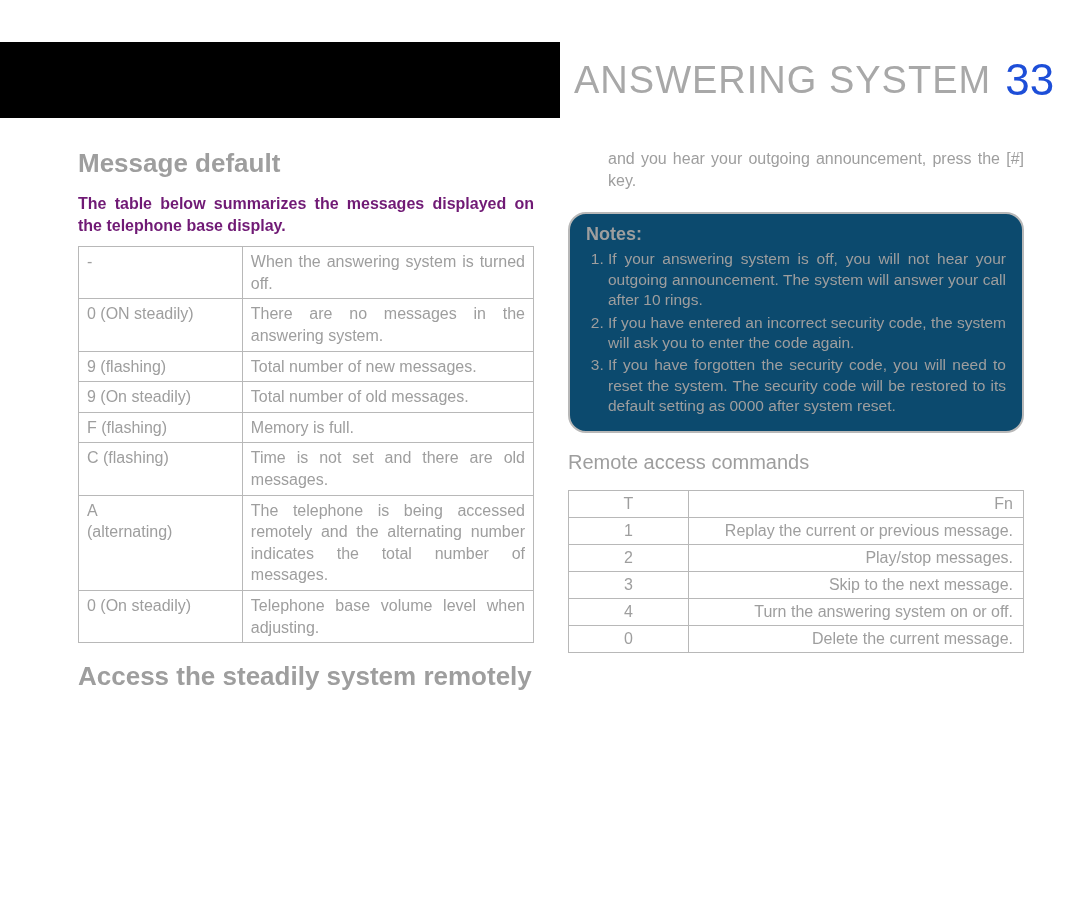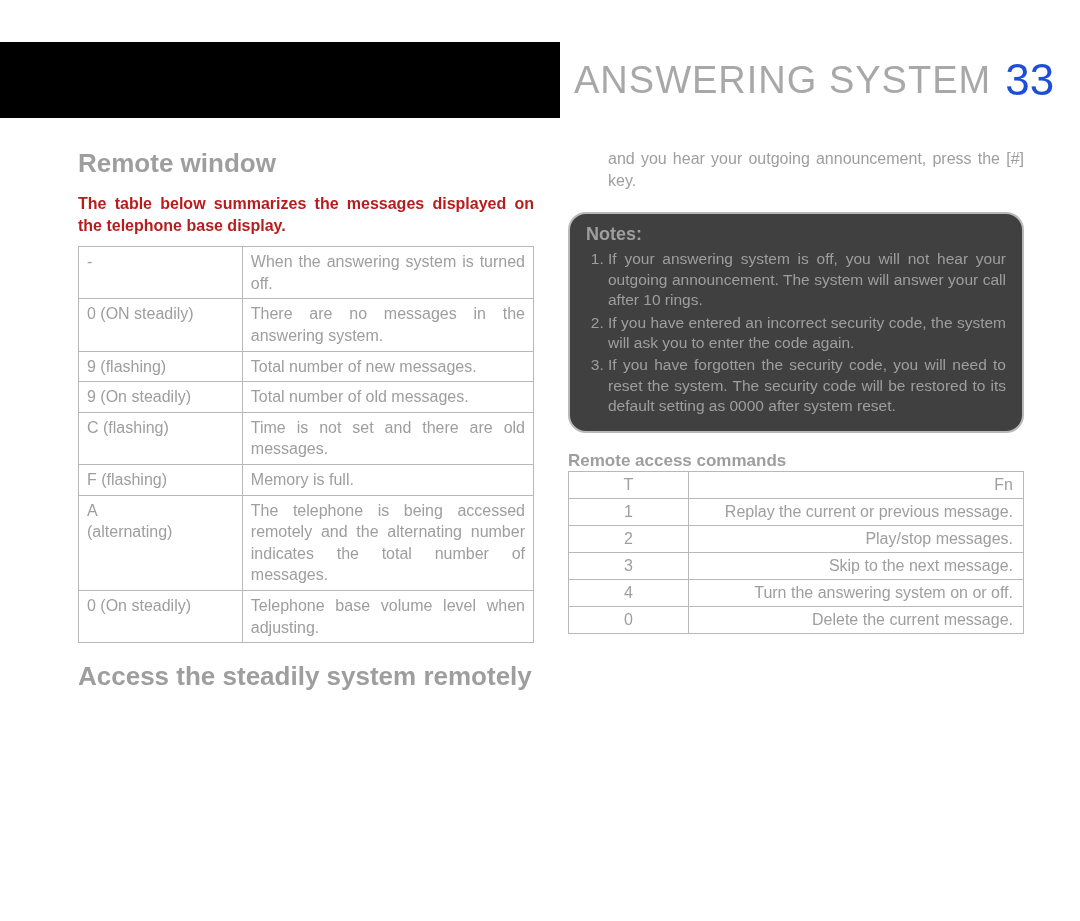--- a/index.html
+++ b/index.html
@@ -5,51 +5,51 @@
   * { box-sizing: border-box; margin: 0; padding: 0; }
   html, body { width: 1080px; height: 921px; font-family: Arial, Helvetica, sans-serif; color: #9e9e9e; background: #fff; }
   .page { position: relative; width: 1080px; height: 921px; }
   .black-band { position: absolute; left: 0; top: 42px; width: 560px; height: 76px; background: #000; }
   .header-row { position: absolute; left: 4px; top: 42px; width: 1080px; height: 76px; display: flex; align-items: center; }
   .header-title { margin-left: 570px; font-size: 38px; letter-spacing: 1px; color: #a8a8a8; white-space: nowrap; }
   .header-pagenum { margin-left: 14px; font-size: 44px; color: #1d4ed8; font-weight: 300; }
   .content { position: absolute; left: 78px; top: 148px; right: 56px; bottom: 40px; display: flex; gap: 34px; }
   .col { flex: 1 1 0; min-width: 0; }
   h2.section { font-size: 26px; font-weight: bold; color: #9e9e9e; margin-bottom: 14px; }
-  p.lead { font-weight: bold; font-size: 16px; line-height: 1.35; color: #b91c1c; margin-bottom: 10px; text-align: justify; }
+  p.lead { font-weight: bold; font-size: 16px; line-height: 1.35; color: #701a75; margin-bottom: 10px; text-align: justify; }
   table.msg { width: 100%; border-collapse: collapse; font-size: 16px; }
   table.msg td { border: 1px solid #b8b8b8; padding: 4px 8px; vertical-align: top; line-height: 1.35; text-align: justify; }
   table.msg td.c1 { width: 36%; white-space: normal; }
   .ol { list-style: decimal; padding-left: 40px; font-size: 16px; line-height: 1.35; }
   .ol li { margin-bottom: 4px; text-align: justify; padding-right: 4px; }
-  .notes-box { border: 2px solid #b8b8b8; border-radius: 18px; background: #404040; padding: 10px 16px 12px 16px; margin-top: 10px; margin-bottom: 18px; }
+  .notes-box { border: 2px solid #b8b8b8; border-radius: 18px; background: #0c4a6e; padding: 10px 16px 12px 16px; margin-top: 10px; margin-bottom: 18px; }
   .notes-title { font-weight: bold; font-size: 18px; margin-bottom: 4px; }
   .notes-box ol { list-style: decimal; padding-left: 22px; font-size: 15.5px; line-height: 1.32; }
   .notes-box ol li { text-align: justify; margin-bottom: 2px; }
-  .sub-bold { font-weight: bold; font-size: 17px; margin-bottom: 0; }
+  .sub-bold { font-weight: normal; font-size: 20px; margin-bottom: 16px; }
   table.cmds { width: 100%; border-collapse: collapse; font-size: 16px; }
   table.cmds td, table.cmds th { border: 1px solid #b8b8b8; padding: 4px 10px; text-align: right; font-weight: normal; }
   table.cmds .keycol { width: 120px; text-align: center; }
   .right-continue { font-size: 16px; line-height: 1.35; margin-bottom: 21px; text-align: justify; padding-left: 40px; }
   .spacer-sm { height: 18px; }
 </style>
 </head>
 <body>
 
 <div class="page">
   <div class="black-band"></div>
   <div class="header-row">
     <div class="header-title">ANSWERING SYSTEM</div>
     <div class="header-pagenum">33</div>
   </div>
 
   <div class="content">
 
     <div class="col">
-      <h2 class="section">Remote window</h2>
+      <h2 class="section">Message default</h2>
       <p class="lead">The table below summarizes the messages displayed on the telephone base display.</p>
 
       <table class="msg">
         <tbody>
           <tr>
               <td class="c1">-</td>
               <td>When the answering system is turned off.</td>
             </tr>
           <tr>
               <td class="c1">0   (ON steadily)</td>
@@ -57,26 +57,26 @@
             </tr>
           <tr>
               <td class="c1">9       (flashing)</td>
               <td>Total number of new messages.</td>
             </tr>
           <tr>
               <td class="c1">9       (On steadily)</td>
               <td>Total number of old messages.</td>
             </tr>
           <tr>
+              <td class="c1">F (flashing)</td>
+              <td>Memory is full.</td>
+            </tr>
+          <tr>
               <td class="c1">C    (flashing)</td>
               <td>Time is not set and there are old messages.</td>
-            </tr>
-          <tr>
-              <td class="c1">F (flashing)</td>
-              <td>Memory is full.</td>
             </tr>
           <tr>
               <td class="c1" style="white-space:pre-line;">A
 (alternating)</td>
               <td>The telephone is being accessed remotely and the alternating number indicates the total number of messages.</td>
             </tr>
           <tr>
               <td class="c1">0        (On steadily)</td>
               <td>Telephone base volume level when adjusting.</td>
             </tr>

